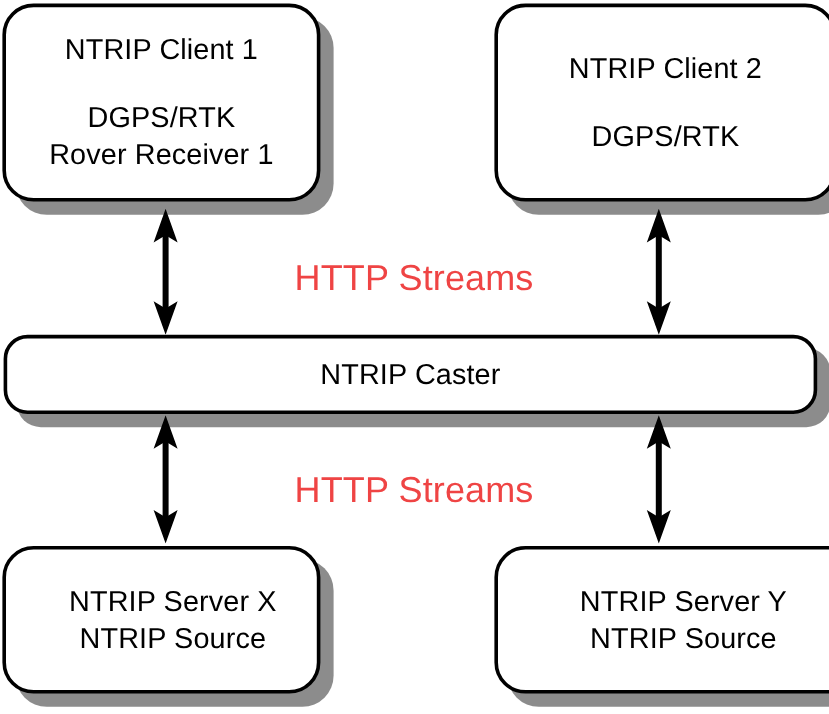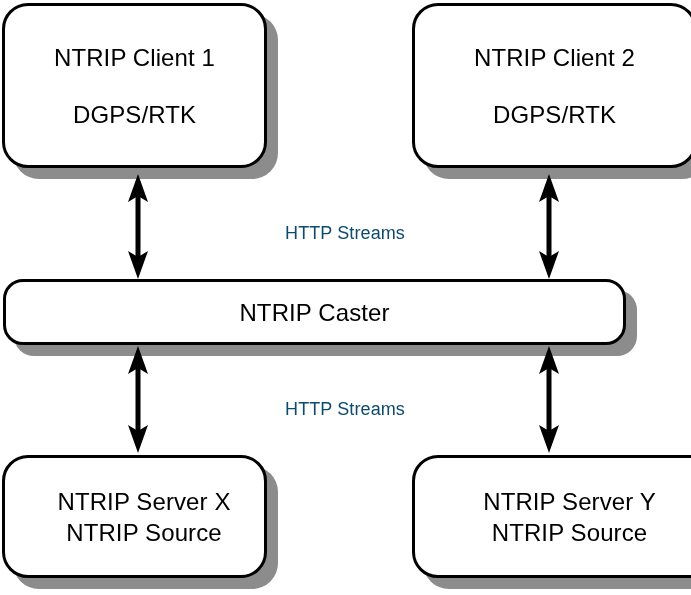--- a/index.html
+++ b/index.html
@@ -39,57 +39,58 @@
     letter-spacing: 0.1px;
   }
   .node .gap {
     display: block;
     height: 26px;
   }
 
   
   #client1 { left: 2px;   top: 3px;   width: 265px; height: 165px; }
   #client2 { left: 412px; top: 3px;   width: 285px; height: 165px; }
-  #caster  { left: 3px;   top: 279px; width: 623px; height: 66px; border-radius: 20px; }
+  #caster  { left: 3px;   top: 279px; width: 678px; height: 66px; border-radius: 20px; }
   #serverx { left: 2px;   top: 455px; width: 265px; height: 123px; padding-left: 19px; }
   #servery { left: 412px; top: 455px; width: 315px; height: 123px; }
 
   
   .arrow {
     position: absolute;
     width: 34px;
   }
   .arrow svg { display: block; }
   #arrow-c1 { left: 121px; top: 174px; height: 105px; }
   #arrow-c2 { left: 532px; top: 174px; height: 105px; }
   #arrow-sx { left: 121px; top: 346px; height: 107px; }
   #arrow-sy { left: 532px; top: 346px; height: 107px; }
 
   
   .edge-label {
     position: absolute;
-    font-size: 18px;
+    font-size: 30px;
     line-height: 30px;
-    color: #0c4a6e;
+    color: #ef4444;
     white-space: nowrap;
     text-align: center;
     letter-spacing: 0.1px;
   }
   #label-top    { left: 245px; top: 218px; width: 200px; }
   #label-bottom { left: 245px; top: 394px; width: 200px; }
 </style>
 </head>
 <body>
 
 <div id="canvas">
 
   <div class="node" id="client1">
     <span class="line">NTRIP Client 1</span>
     <span class="gap"></span>
     <span class="line">DGPS/RTK</span>
+    <span class="line">Rover Receiver 1</span>
   </div>
 
   <div class="node" id="client2">
     <span class="line">NTRIP Client 2</span>
     <span class="gap"></span>
     <span class="line">DGPS/RTK</span>
   </div>
 
   <div class="node" id="caster">
     <span class="line">NTRIP Caster</span>

